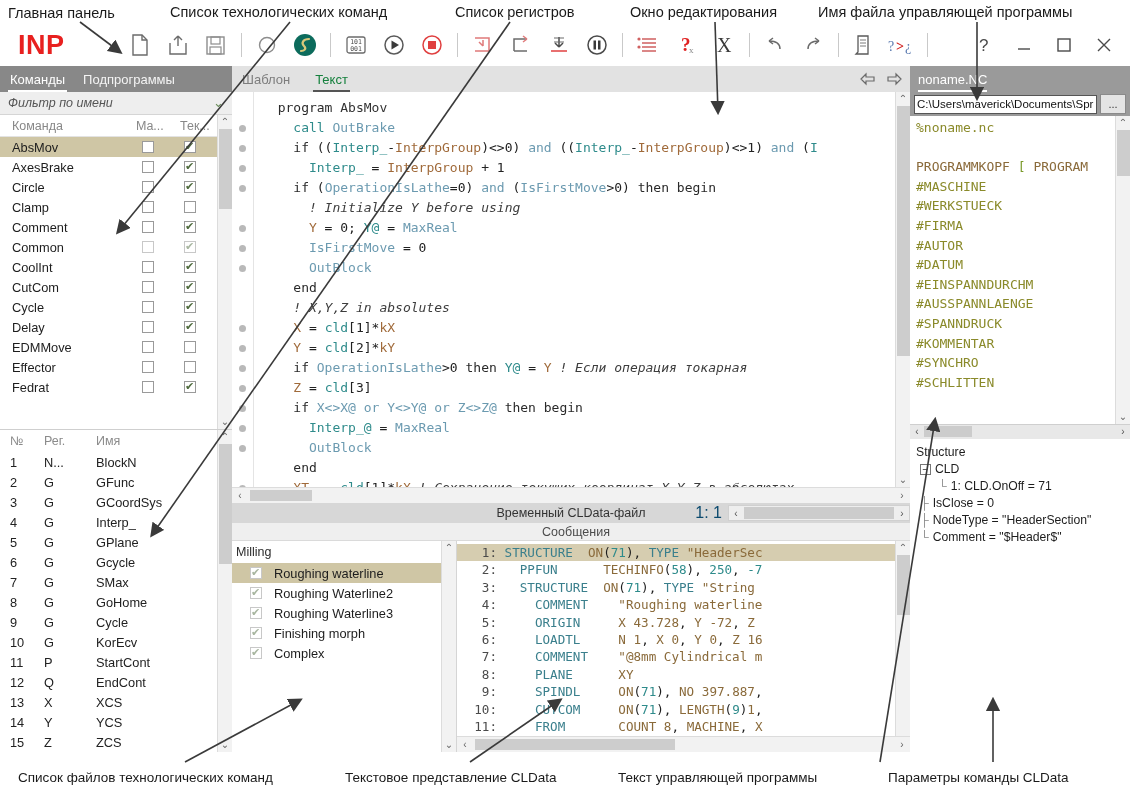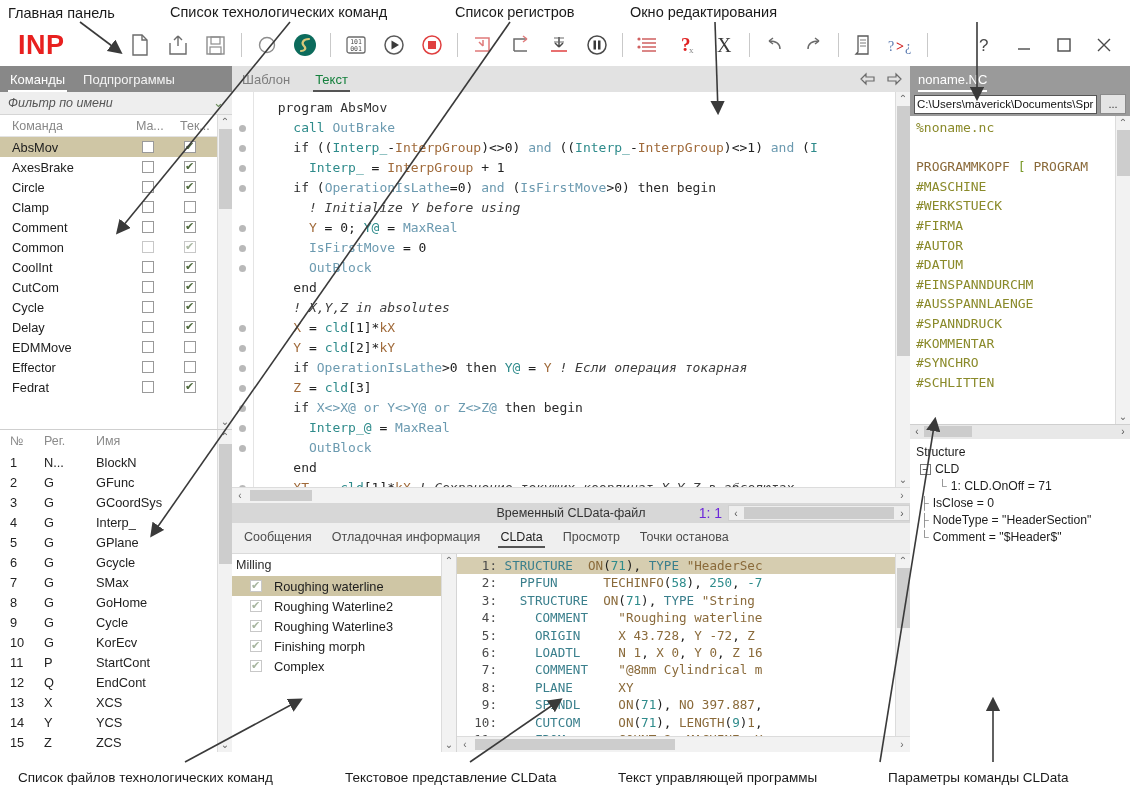--- a/index.html
+++ b/index.html
@@ -178,29 +178,29 @@
   .hsb .arr { width: 16px; text-align: center; font-size: 10px; color: #666; }
   .hsb .track { flex: 1; height: 100%; position: relative; }
   .hsb .thumb { position: absolute; left: 0; top: 2px; height: 11px; background: #cdcdcd; }
 
   
   .mid-title {
     height: 20px; background: #d7d7d7;
     display: flex; align-items: center; justify-content: center;
     font-size: 12.5px; color: #333333; position: relative;
   }
-  .mid-title .pos { position: absolute; right: 188px; font-size: 14px; color: #6d28d9; }
+  .mid-title .pos { position: absolute; right: 188px; font-size: 16px; color: #0c4a6e; }
   .mid-title .tinysb { position: absolute; right: 0; top: 2px; width: 182px; height: 16px; background: #eeeeee; border:1px solid #d0d0d0; display:flex; align-items:center; }
   .mid-title .tinysb .a { width: 14px; text-align:center; font-size: 10px; color:#555; }
   .mid-title .tinysb .t { flex:1; height: 12px; background:#cccccc; margin: 0 1px;}
 
   
   .bot-tabs {
-    height: 31px; background: #efefef; display: flex; align-items: center;
-    gap: 16px; padding-left: 10px; border-bottom: 1px solid #dadada;
+    height: 18px; background: #efefef; display: flex; align-items: center;
+    gap: 16px; padding-left: 10px; border-bottom: 1px solid #dadada; flex-direction: column;
   }
   .bot-tabs .tab { font-size: 12.5px; color: #4c4c4c; border-bottom: 2px solid transparent; padding-bottom: 2px; }
   .bot-tabs .tab.active { color: #1d1d1d; border-bottom-color: #555555; }
 
   .bot-body { flex: 1; display: flex; background: #b91c1c; }
   .op-list { width: 225px; background: #ffffff; position: relative; border-right: 1px solid #d5d5d5; }
   .op-head { font-size: 12.5px; color: #2b2b2b; padding: 4px 0 4px 4px; }
   .op-row { display: flex; align-items: center; height: 20px; font-size: 12.8px; color: #1d1d1d; padding-left: 18px; gap: 12px; }
   .op-row.sel { background: #cfc6a5; }
 
@@ -248,20 +248,21 @@
 </style>
 </head>
 <body>
 
 <div id="root">
 
   <div class="annot" style="left:8px;top:5px;">Главная панель</div>
   <div class="annot" style="left:170px;top:4px;">Список технологических команд</div>
   <div class="annot" style="left:455px;top:4px;">Список регистров</div>
   <div class="annot" style="left:630px;top:4px;">Окно редактирования</div>
+  <div class="annot" style="left:818px;top:4px;">Имя файла управляющей программы</div>
 
   <div class="annot annot-bottom" style="left:18px;top:770px;">Список файлов технологических команд</div>
   <div class="annot annot-bottom" style="left:345px;top:770px;">Текстовое представление CLData</div>
   <div class="annot annot-bottom" style="left:618px;top:770px;">Текст управляющей программы</div>
   <div class="annot annot-bottom" style="left:888px;top:770px;">Параметры команды CLData</div>
 
   <div class="app">
 
     <div class="toolbar">
       <div class="logo">INP</div>

